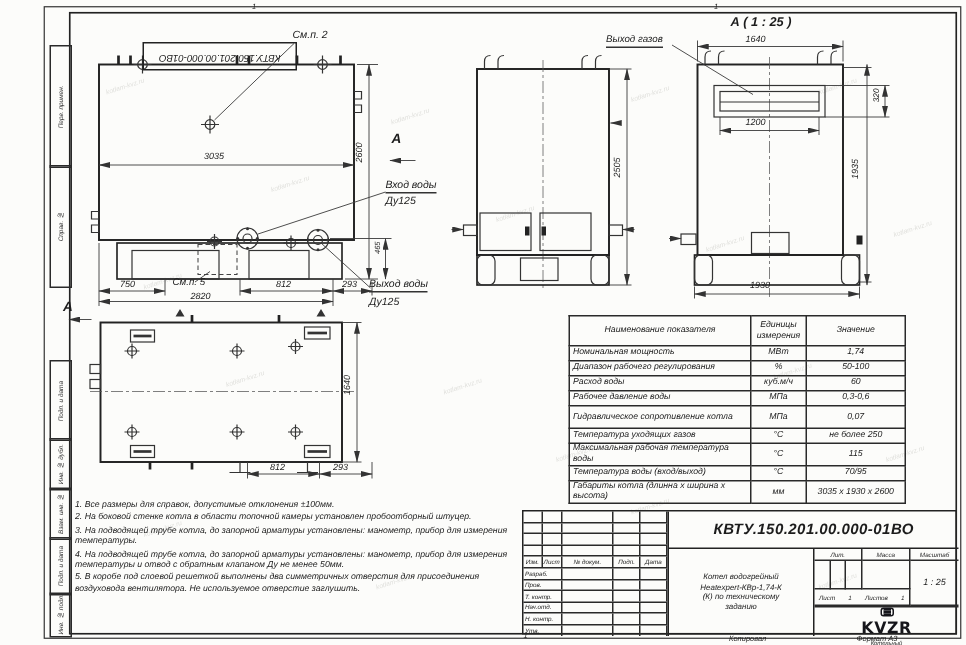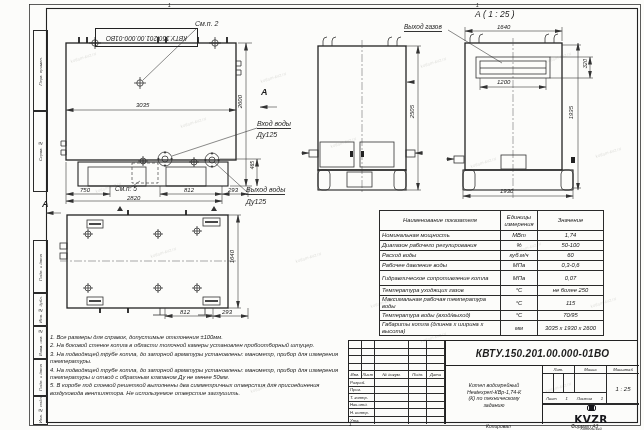--- a/index.html
+++ b/index.html
@@ -294,21 +294,21 @@
   <div class="t s6" style="left:80px;top:187px">750</div>
   <div class="t s65" style="left:115px;top:186px">См.п. 5</div>
   <div class="t s6" style="left:184px;top:187px">812</div>
   <div class="t s6" style="left:228px;top:187px">293</div>
   <div class="t s6" style="left:127px;top:194.5px">2820</div>
   <div class="t s7 shelf" style="left:246px;top:186px">Выход воды</div>
   <div class="t s7" style="left:246px;top:198px">Ду125</div>
 
   <div class="t s6 vert" style="left:409px;top:105px">2505</div>
 
-  <div class="t s85" style="left:475px;top:10px;font-weight:400">А ( 1 : 25 )</div>
+  <div class="t s85" style="left:487px;top:10px;font-weight:700">А ( 1 : 25 )</div>
   <div class="t s65 shelf" style="left:404px;top:24px">Выход газов</div>
   <div class="t s6" style="left:497px;top:23.5px">1640</div>
   <div class="t s6" style="left:497px;top:79px">1200</div>
   <div class="t s55 vert" style="left:583px;top:59px">320</div>
   <div class="t s6 vert" style="left:568px;top:106px">1935</div>
   <div class="t s6" style="left:500px;top:188px">1930</div>
 
   <div class="t s9" style="left:42px;top:200px;font-weight:600">А</div>
   <div class="t s6 vert" style="left:229px;top:250px">1640</div>
   <div class="t s6" style="left:180px;top:308.5px">812</div>

